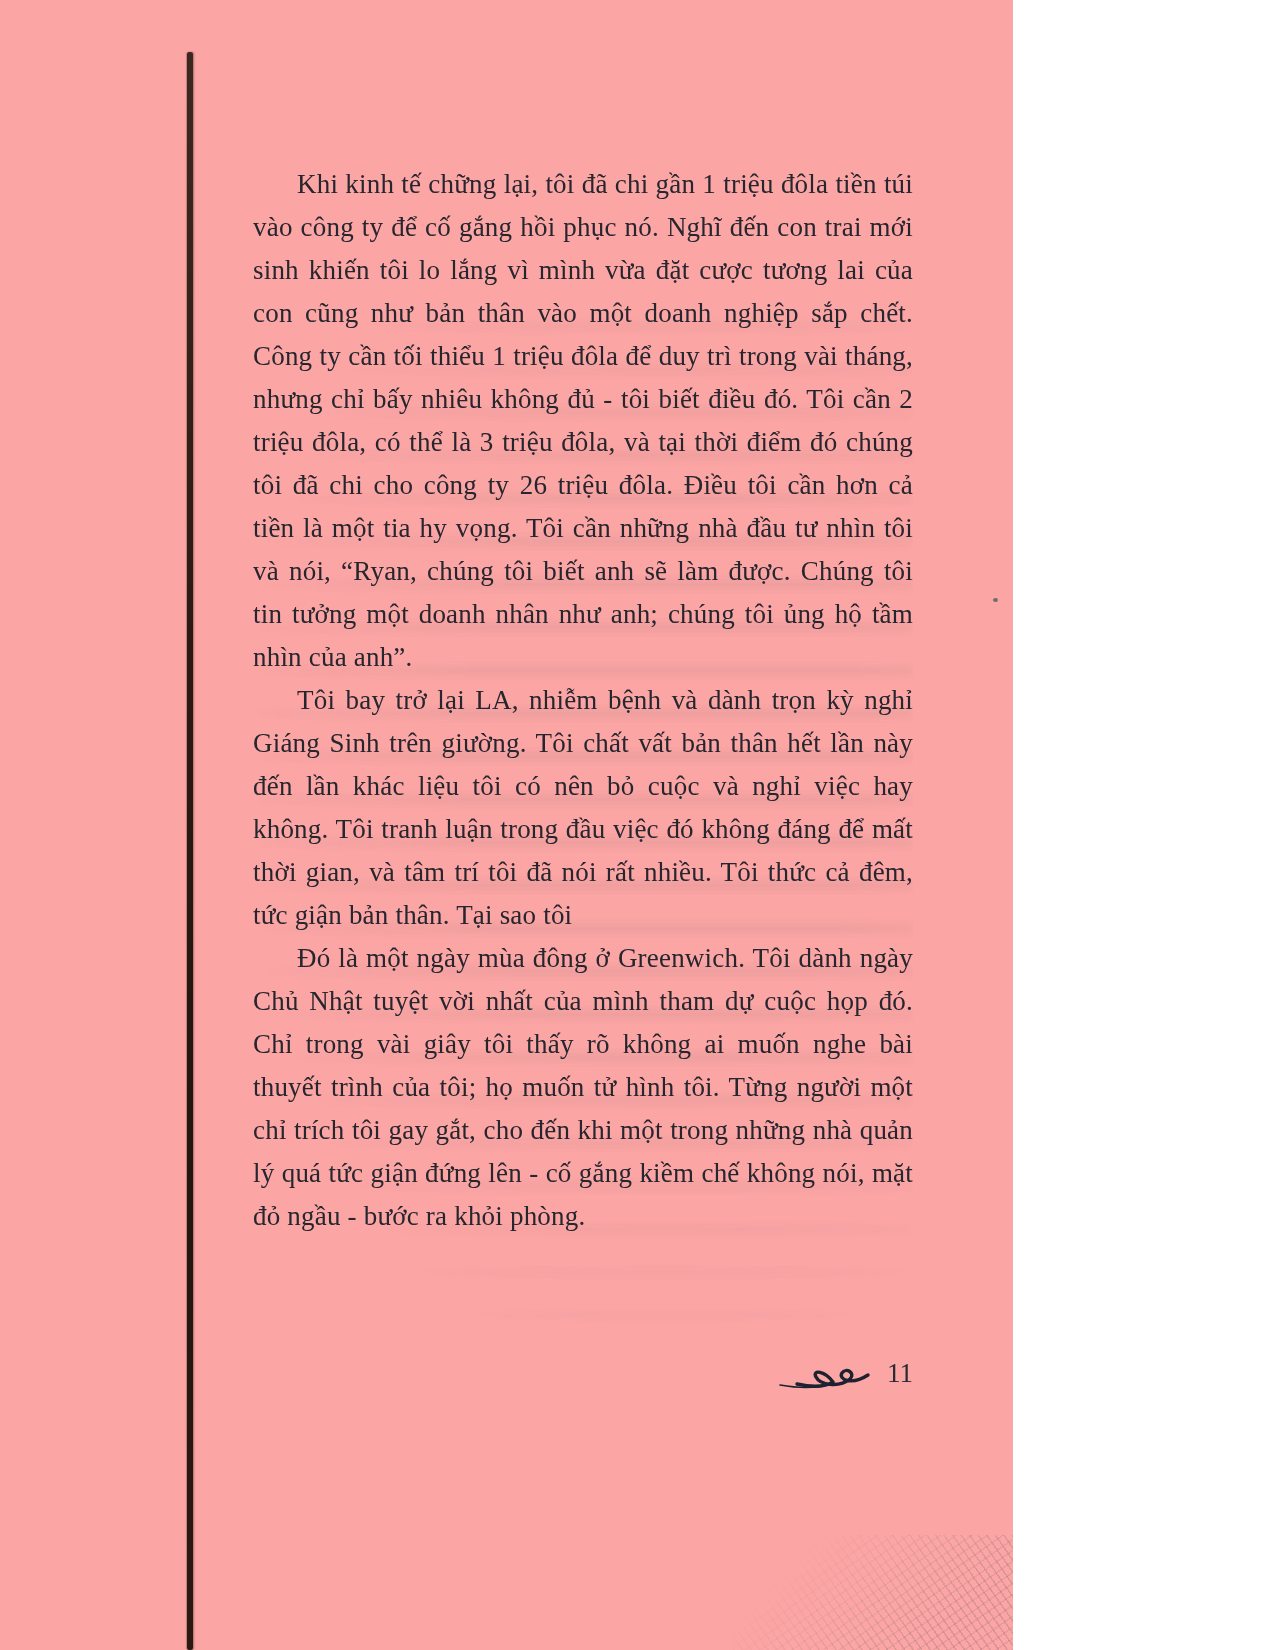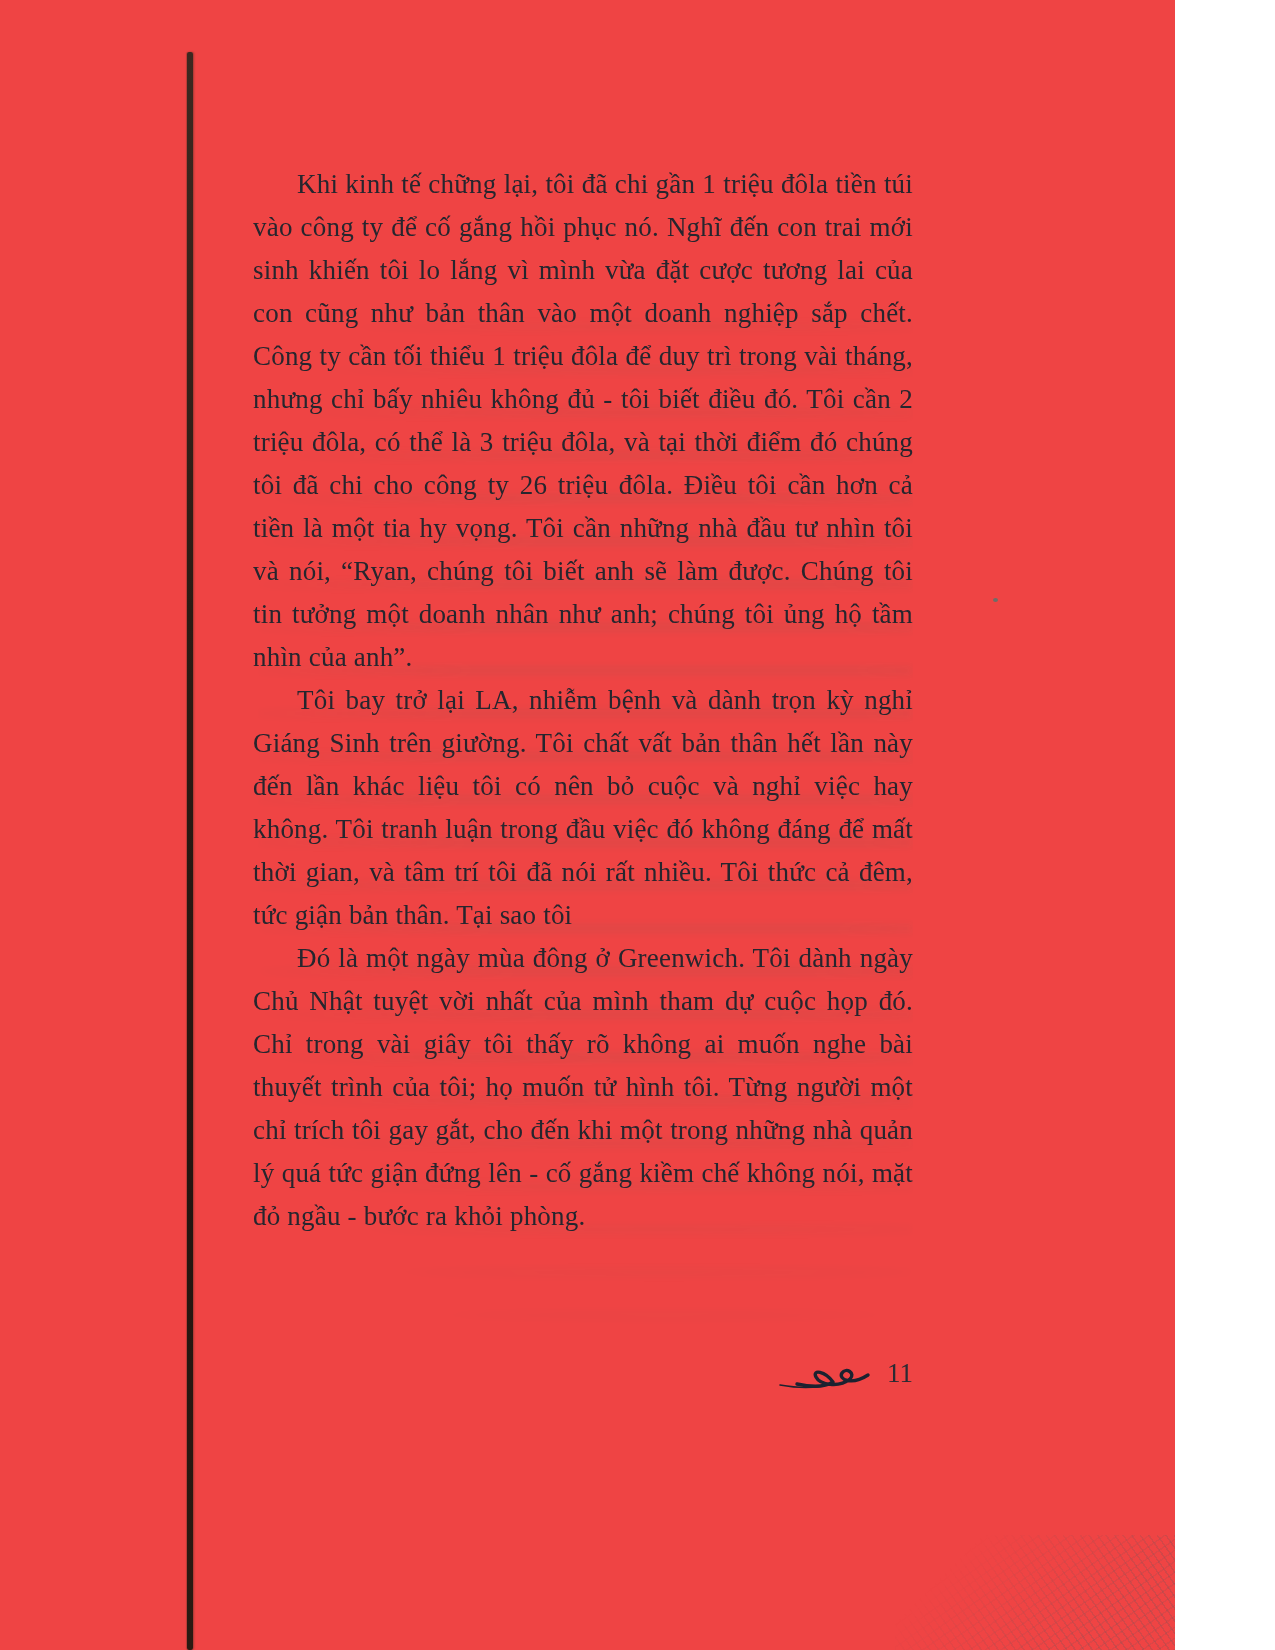--- a/index.html
+++ b/index.html
@@ -2,23 +2,23 @@
 <html><head>
 <meta charset="utf-8">
 <style>
   html, body {
     margin: 0;
     padding: 0;
     background: #ffffff;
   }
   .scan {
     position: relative;
-    width: 1175px;
+    width: 1013px;
     height: 1650px;
-    background: #ef4444;
+    background: #fca5a5;
     overflow: hidden;
     font-family: "Liberation Serif", "DejaVu Serif", serif;
   }
   
   .spine-line {
     position: absolute;
     left: 187px;
     top: 52px;
     width: 6px;
     height: 1598px;

